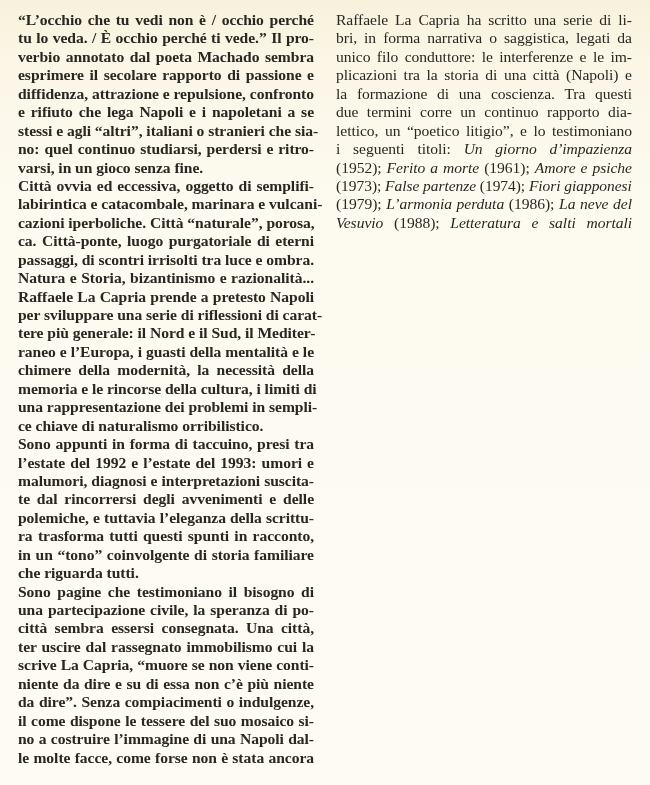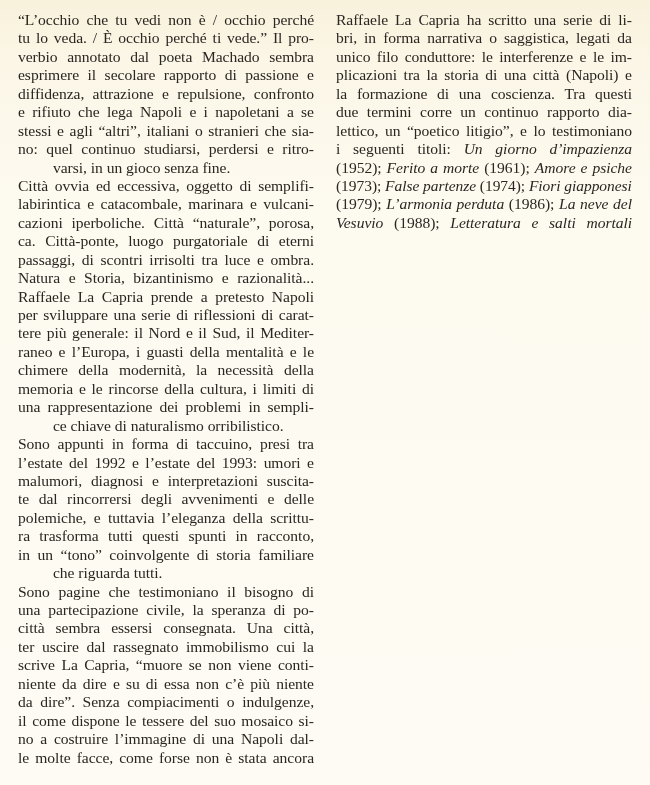--- a/index.html
+++ b/index.html
@@ -13,30 +13,30 @@
     .col {
       position: absolute;
       top: 11px;
       width: 296px;
       font-size: 15.6px;
       line-height: 18.45px;
       text-align: justify;
       hyphens: none;
       letter-spacing: -0.05px;
     }
-    .col-left { left: 18px; }
+    .col-left { left: 18px; font-weight: bold; }
     .col-right { left: 336px; }
     .line {
       display: block;
       white-space: nowrap;
       text-align: justify;
       text-align-last: justify;
       height: 18.45px;
     }
-    .line.last { text-align-last: left; margin-left: 35px; }
+    .line.last { text-align-last: left; }
     .col-right .line { }
     i { font-style: italic; }
   </style>
 </head>
 <body>
 
 <div class="col col-left" id="left-col">
     <span class="line">“L’occhio che tu vedi non è / occhio perché</span>
     <span class="line">tu lo veda. / È occhio perché ti vede.” Il pro-</span>
     <span class="line">verbio annotato dal poeta Machado sembra</span>

